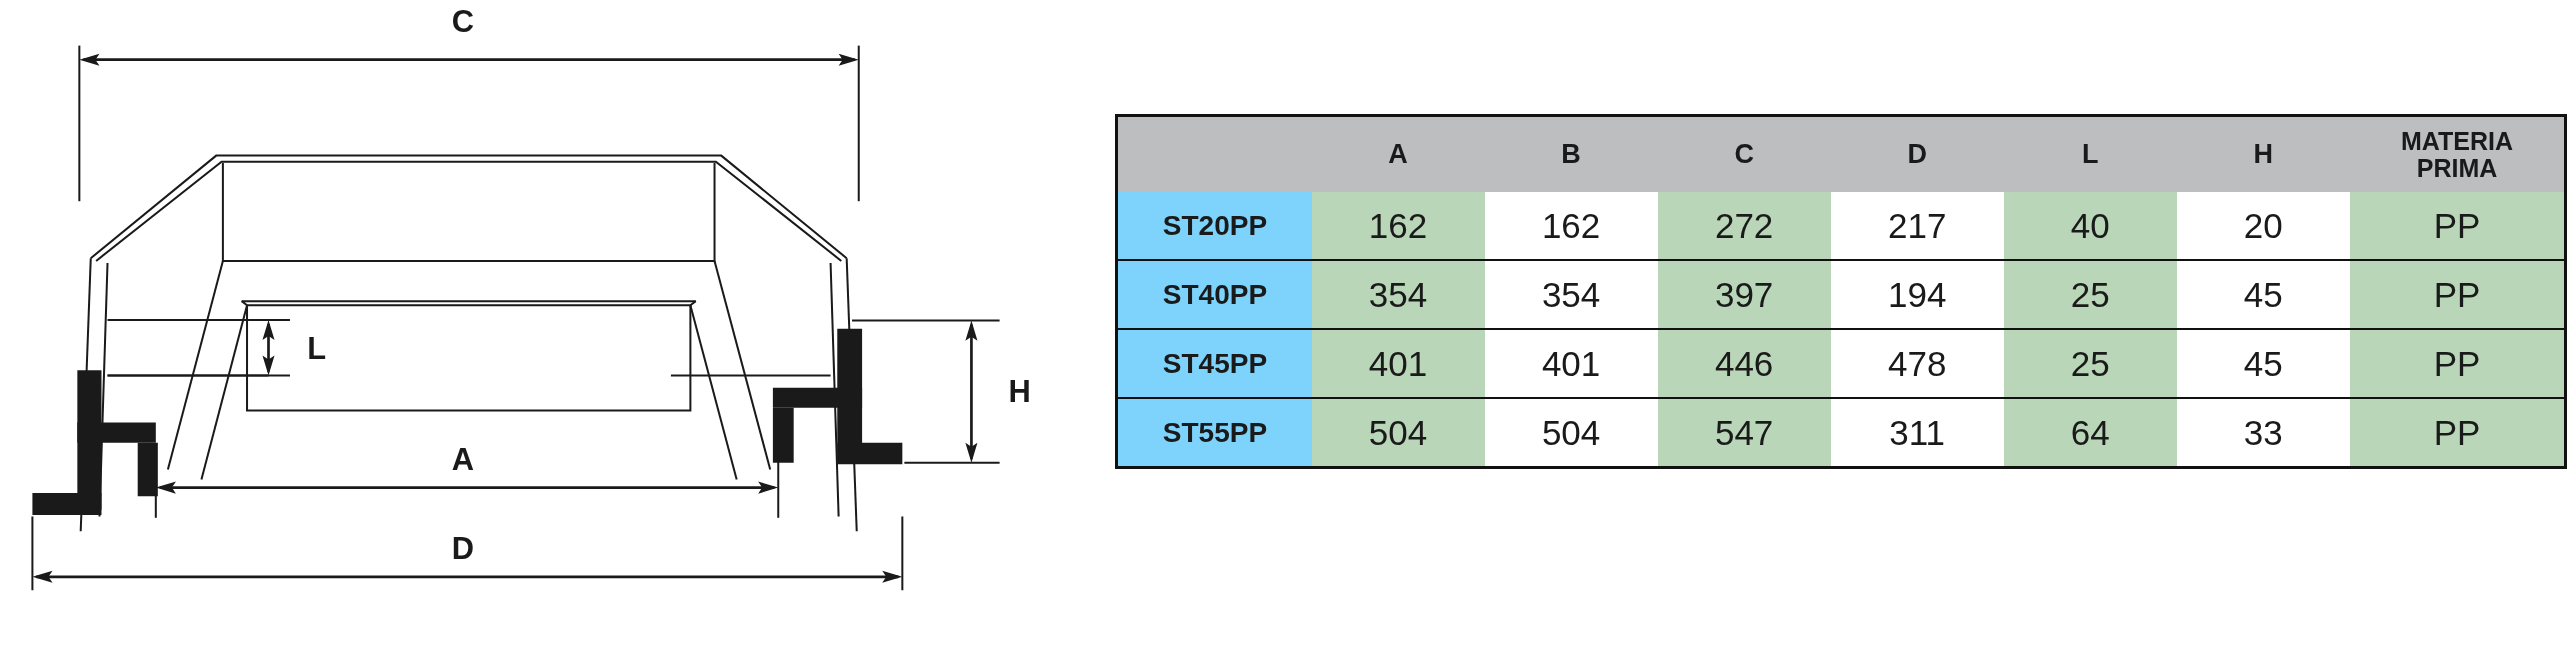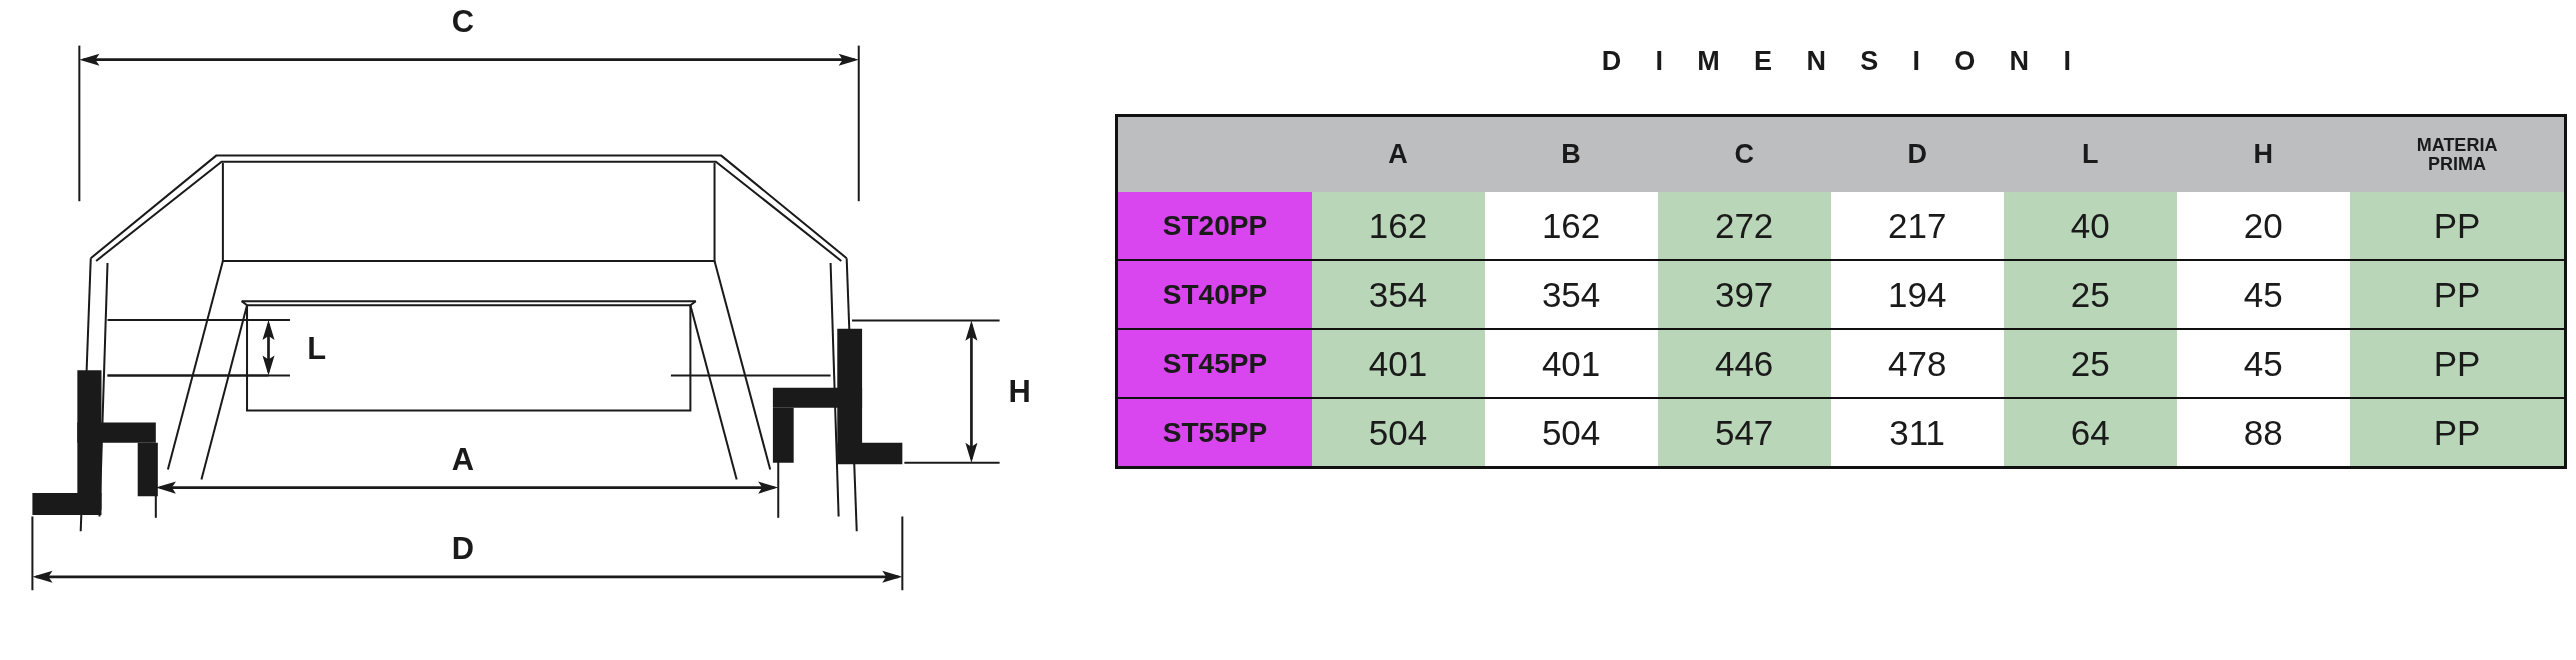--- a/index.html
+++ b/index.html
@@ -88,39 +88,39 @@
     border: 0;
   }
   table.dim-table thead th {
     background: #bcbec0;
     height: 75px;
     font-size: 27px;
     font-weight: bold;
     line-height: 1.02;
   }
   table.dim-table thead th.mp-head {
-    font-size: 18px;
+    font-size: 25px;
     line-height: 1.05;
     white-space: pre-line;
   }
   table.dim-table thead th.code-head {
     background: #bcbec0;
   }
   table.dim-table tbody td {
     height: 67px;
     font-size: 35px;
     background: #ffffff;
   }
   table.dim-table tbody tr + tr td {
     border-top: 2.7px solid #111111;
   }
   table.dim-table tbody td.code-cell {
     font-weight: bold;
     font-size: 28px;
-    background: #d946ef;
+    background: #7dd3fc;
   }
   table.dim-table tbody td.green {
     background: #b9d6b8;
   }
   
   col.c-code  { width: 144px; }
   col.c-dim   { width: 129px; }
   col.c-mp    { width: 160px; }
 </style>
 </head>
@@ -228,21 +228,20 @@
         <path d="M48,860 L78,851 L72,860 L78,869 Z" fill="#1a1a1a"></path>
         <path d="M1345,860 L1315,851 L1321,860 L1315,869 Z" fill="#1a1a1a"></path>
         <text class="dim-label" x="690" y="833">D</text>
       </g>
 
     </svg>
   </div>
 
   <div id="table-panel">
 
-    <div id="table-title">D I M E N S I O N I</div>
 
     <div id="dim-table-wrap">
       <table class="dim-table">
         <colgroup>
           <col class="c-code">
             <col class="c-dim">
             <col class="c-dim">
             <col class="c-dim">
           <col class="c-dim">
             <col class="c-dim">
@@ -293,21 +292,21 @@
             <td>45</td>
             <td class="green">PP</td>
           </tr>
           <tr>
             <td class="code-cell">ST55PP</td>
             <td class="green">504</td>
             <td>504</td>
             <td class="green">547</td>
             <td>311</td>
             <td class="green">64</td>
-            <td>88</td>
+            <td>33</td>
             <td class="green">PP</td>
           </tr>
         </tbody>
       </table>
     </div>
 
   </div>
 </div>
 
 

